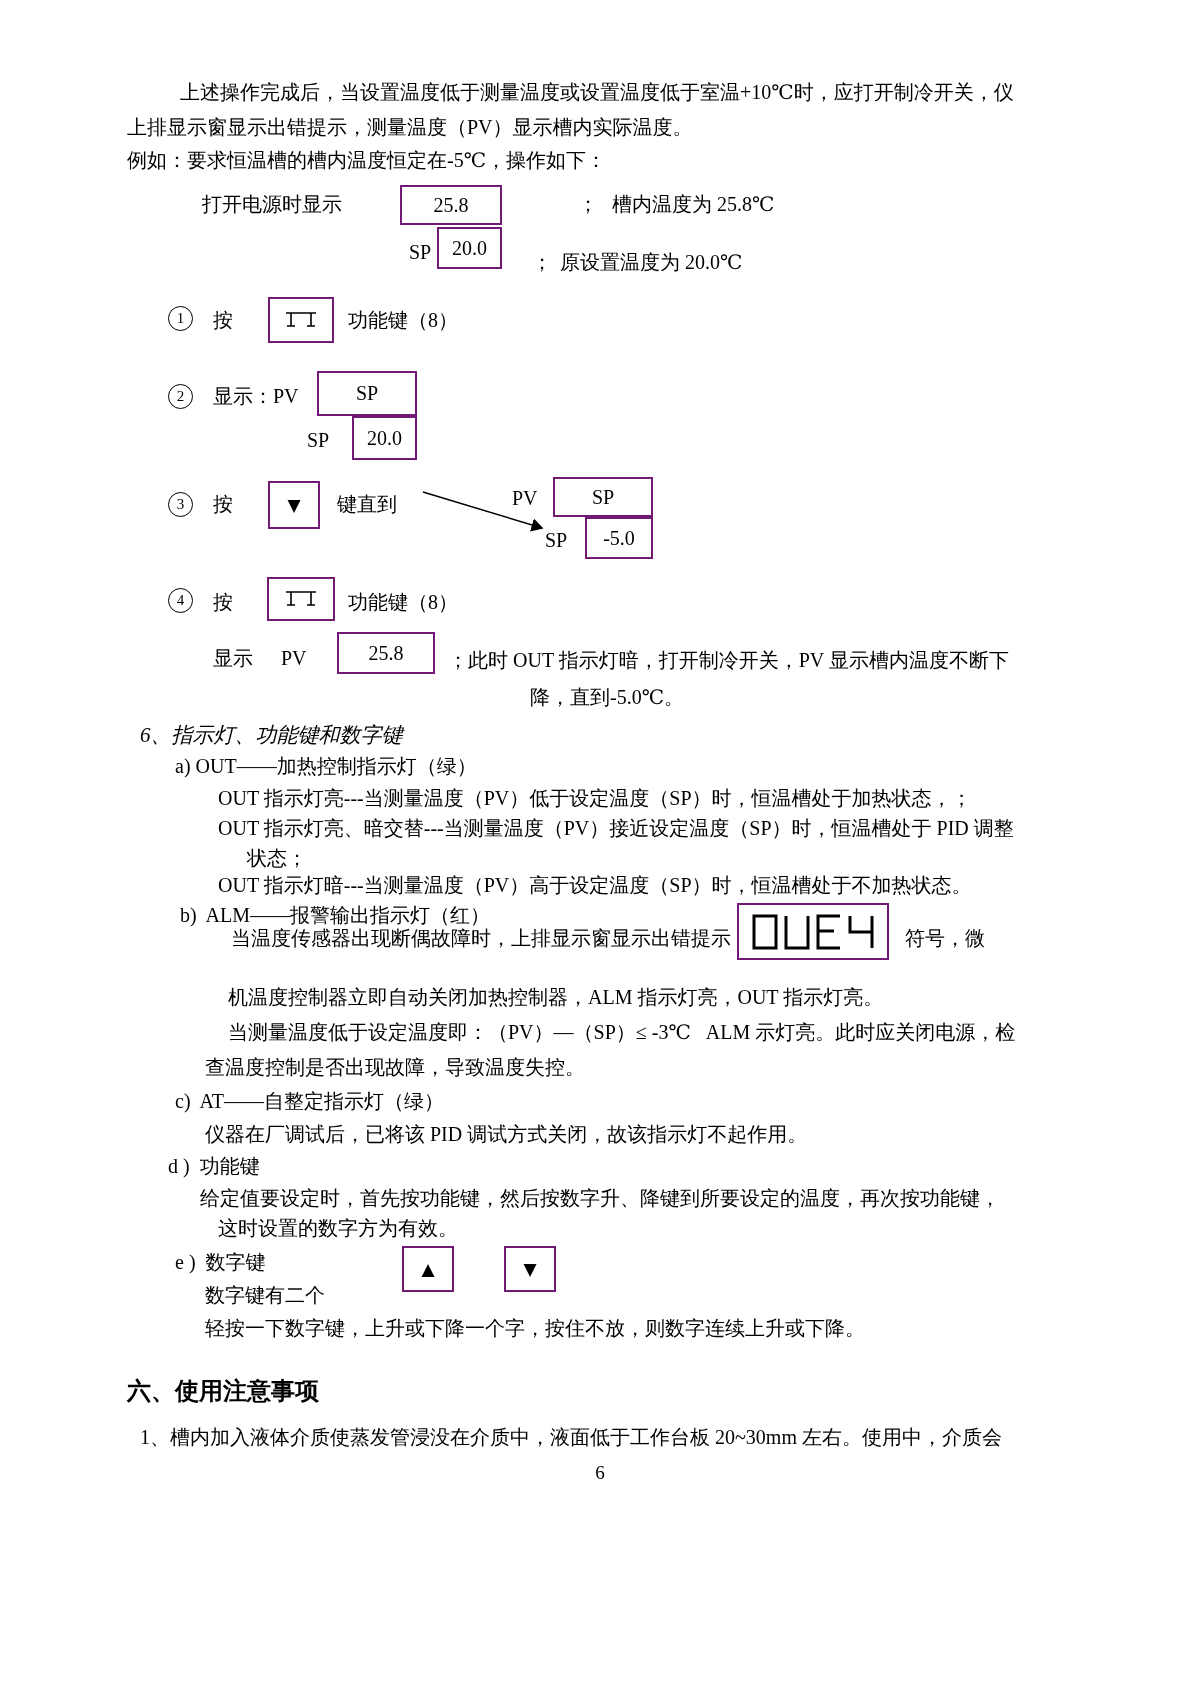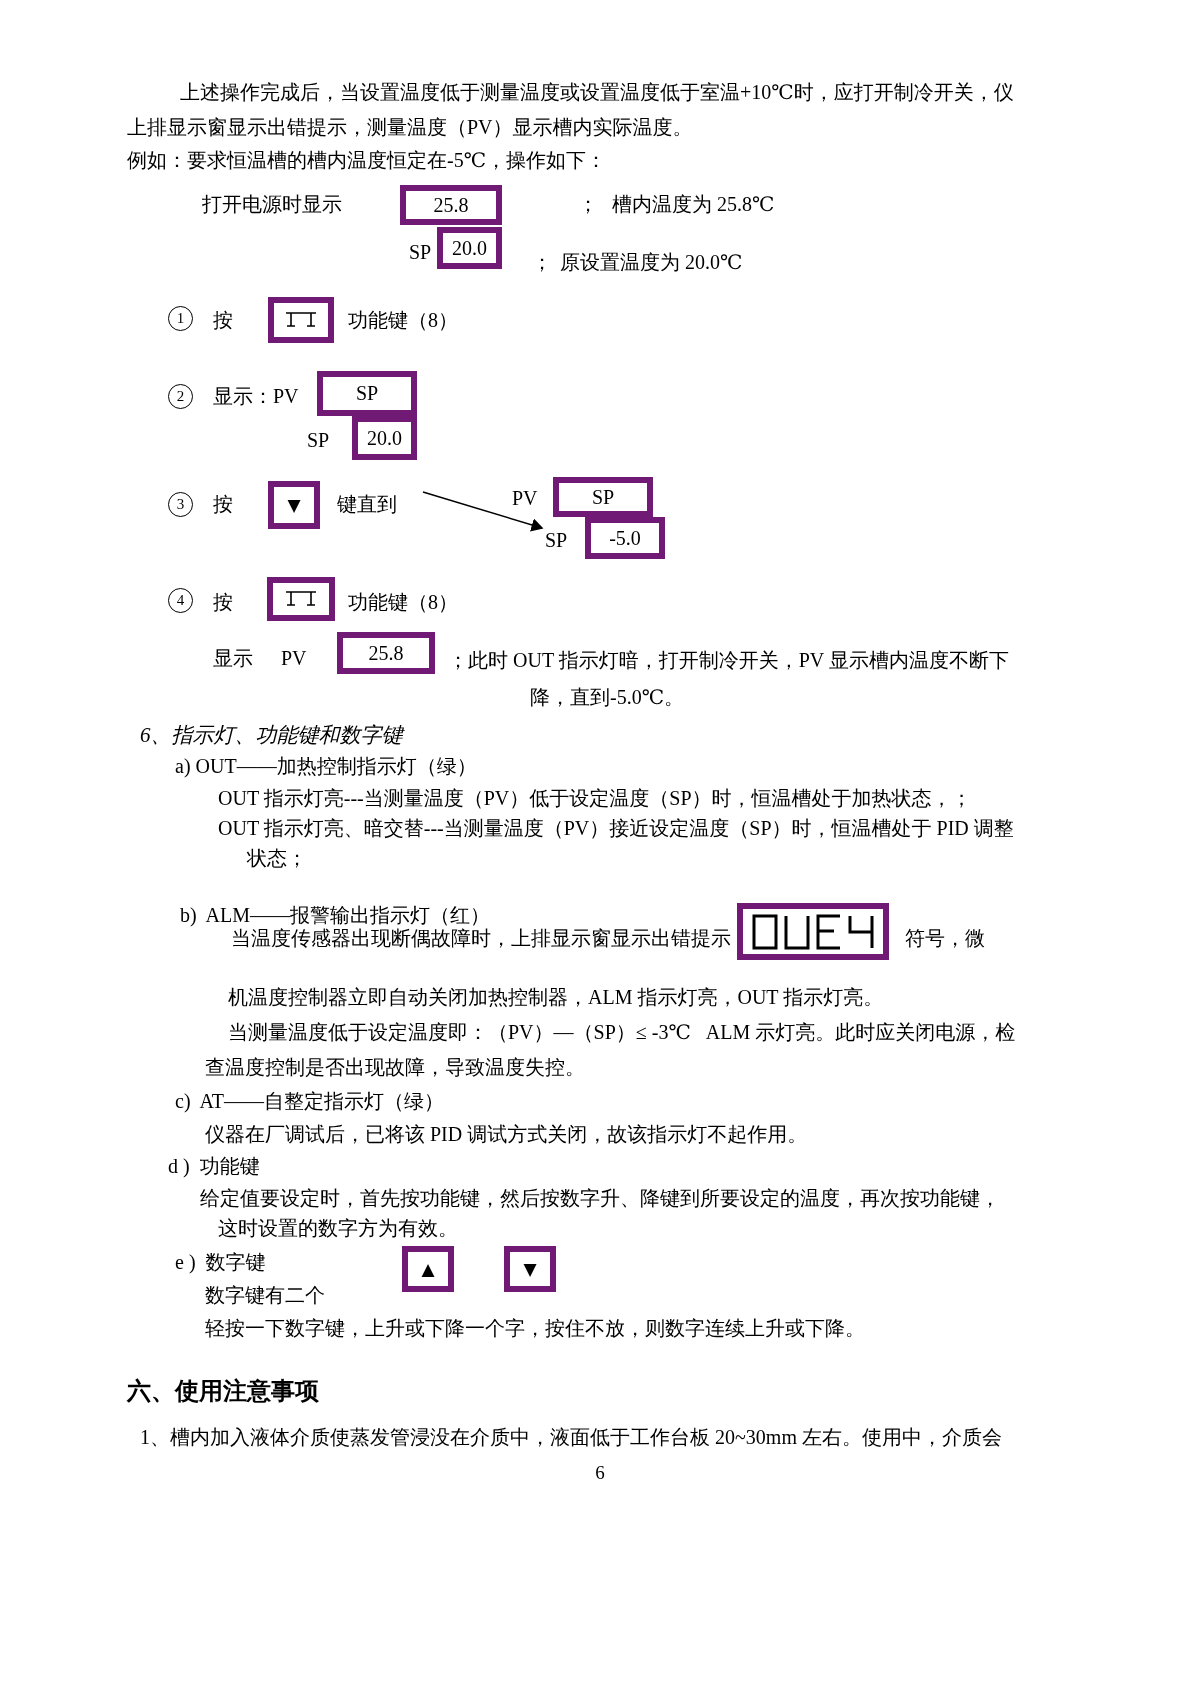--- a/index.html
+++ b/index.html
@@ -15,21 +15,21 @@
     font-size: 20px;
     overflow: hidden;
   }
   .t {
     position: absolute;
     white-space: pre;
     line-height: 1.25;
   }
   .box {
     position: absolute;
-    border: 6px solid #701a75;
+    border: 2px solid #701a75;
     display: flex;
     align-items: center;
     justify-content: center;
     background: #fff;
     font-size: 20px;
   }
   .keyfont { font-family: "DejaVu Sans", sans-serif; font-size: 17px; }
   .circ {
     position: absolute;
     width: 25px;
@@ -98,21 +98,21 @@
         <path d="M0 0 L8 4.5 L0 9 Z" fill="#000"></path>
       </marker>
     </defs>
     <line x1="3" y1="6" x2="122" y2="42" stroke="#000" stroke-width="1.5" marker-end="url(#ah)"></line>
   </svg>
   <div class="t" style="left:512px;top:486px">PV</div>
   <div class="box" style="left:553px;top:477px;width:100px;height:40px">
     <span>SP</span>
   </div>
   <div class="t" style="left:545px;top:528px">SP</div>
-  <div class="box" style="left:585px;top:517px;width:80px;height:42px">
+  <div class="box" style="left:585px;top:517px;width:68px;height:42px">
     <span>-5.0</span>
   </div>
 
   <div class="circ" style="left:168px;top:588px">4</div>
   <div class="t" style="left:213px;top:590px">按</div>
   <div class="box" style="left:267px;top:577px;width:68px;height:44px">
     <svg width="36" height="20" viewBox="0 0 36 20">
       <path d="M3 3 H33 M8 3 V16 M28 3 V16 M4 16 H12 M24 16 H32" fill="none" stroke="#000" stroke-width="1.6"></path>
     </svg>
   </div>
@@ -125,20 +125,21 @@
   </div>
   <div class="t" style="left:448px;top:648px">；此时 OUT 指示灯暗，打开制冷开关，PV 显示槽内温度不断下</div>
   <div class="t" style="left:530px;top:685px">降，直到-5.0℃。</div>
 
   <div class="t h6" style="left:140px;top:722px">6、指示灯、功能键和数字键</div>
 
   <div class="t" style="left:175px;top:754px">a) OUT——加热控制指示灯（绿）</div>
   <div class="t" style="left:218px;top:816px">OUT 指示灯亮、暗交替---当测量温度（PV）接近设定温度（SP）时，恒温槽处于 PID 调整</div>
   <div class="t" style="left:218px;top:786px">OUT 指示灯亮---当测量温度（PV）低于设定温度（SP）时，恒温槽处于加热状态，；</div>
   <div class="t" style="left:247px;top:846px">状态；</div>
+  <div class="t" style="left:218px;top:873px">OUT 指示灯暗---当测量温度（PV）高于设定温度（SP）时，恒温槽处于不加热状态。</div>
 
   <div class="t" style="left:180px;top:903px">b)  ALM——报警输出指示灯（红）</div>
   <div class="t" style="left:231px;top:926px">当温度传感器出现断偶故障时，上排显示窗显示出错提示</div>
   <div class="box" style="left:737px;top:903px;width:152px;height:57px">
     <svg width="130" height="44" viewBox="0 0 130 44" aria-label="OUEP">
       <rect x="6" y="6" width="22" height="32" fill="none" stroke="#000" stroke-width="3"></rect>
       <path d="M38 6 L38 38 L60 38 L60 6" fill="none" stroke="#000" stroke-width="3"></path>
       <path d="M92 6 L70 6 L70 38 L92 38 M70 21 L86 21" fill="none" stroke="#000" stroke-width="3"></path>
       <path d="M102 6 L102 22 L124 22 M124 6 L124 38" fill="none" stroke="#000" stroke-width="3"></path>
     </svg>

